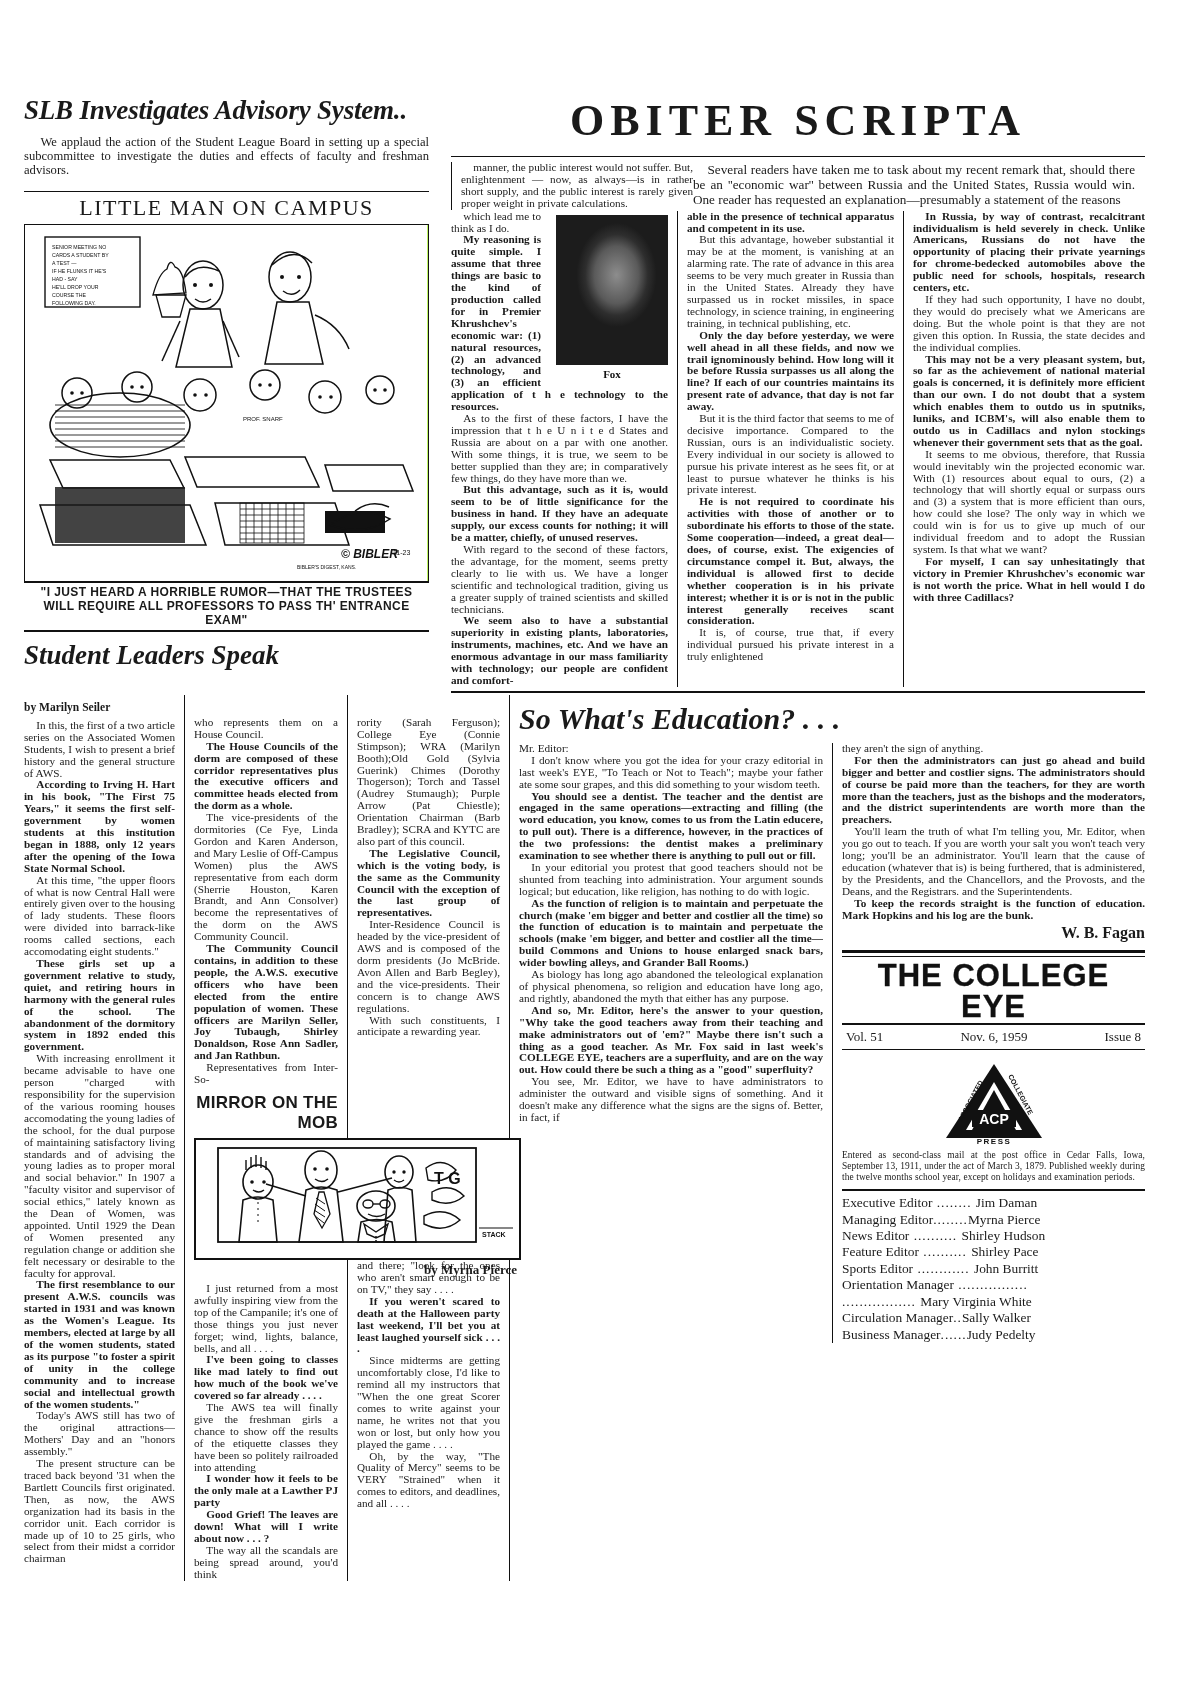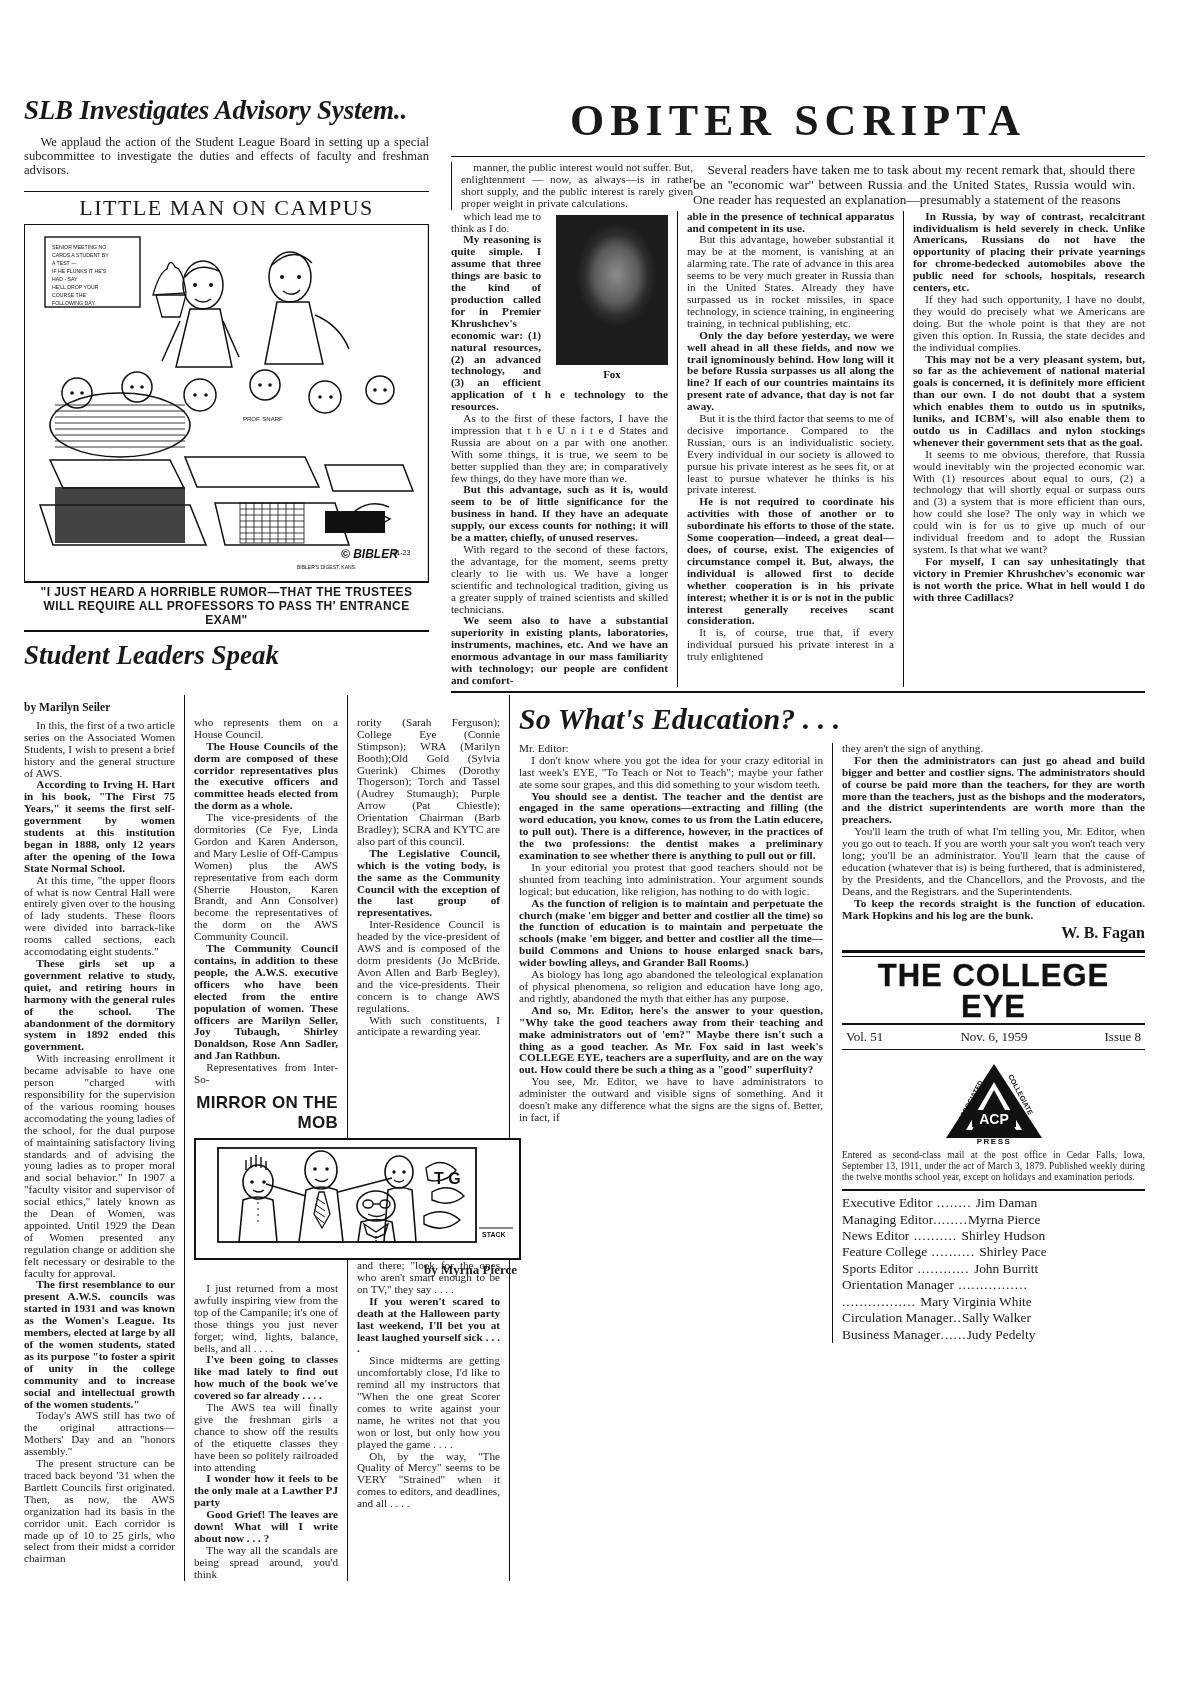--- a/index.html
+++ b/index.html
@@ -423,21 +423,21 @@
               </svg>
             </div>
 
             <div class="legal">Entered as second-class mail at the post office in Cedar Falls, Iowa, September 13, 1911, under the act of March 3, 1879. Published weekly during the twelve months school year, except on holidays and examination periods.</div>
             <div class="staff-rule"></div>
 
             <div class="staff">
               <div><span>Executive Editor</span><span class="dots"> ........ </span><span>Jim Daman</span></div>
               <div><span>Managing Editor</span><span class="dots">........</span><span>Myrna Pierce</span></div>
               <div><span>News Editor</span><span class="dots"> .......... </span><span>Shirley Hudson</span></div>
-              <div><span>Feature College</span><span class="dots"> .......... </span><span>Shirley Pace</span></div>
+              <div><span>Feature Editor</span><span class="dots"> .......... </span><span>Shirley Pace</span></div>
               <div><span>Sports Editor</span><span class="dots"> ............ </span><span>John Burritt</span></div>
               <div><span>Orientation Manager</span><span class="dots"> ................</span></div>
               <div><span class="dots"> ................. </span><span>Mary Virginia White</span></div>
               <div><span>Circulation Manager</span><span class="dots">..</span><span>Sally Walker</span></div>
               <div><span>Business Manager</span><span class="dots">......</span><span>Judy Pedelty</span></div>
             </div>
           </div>
         </div>
       </div>
     </div>

